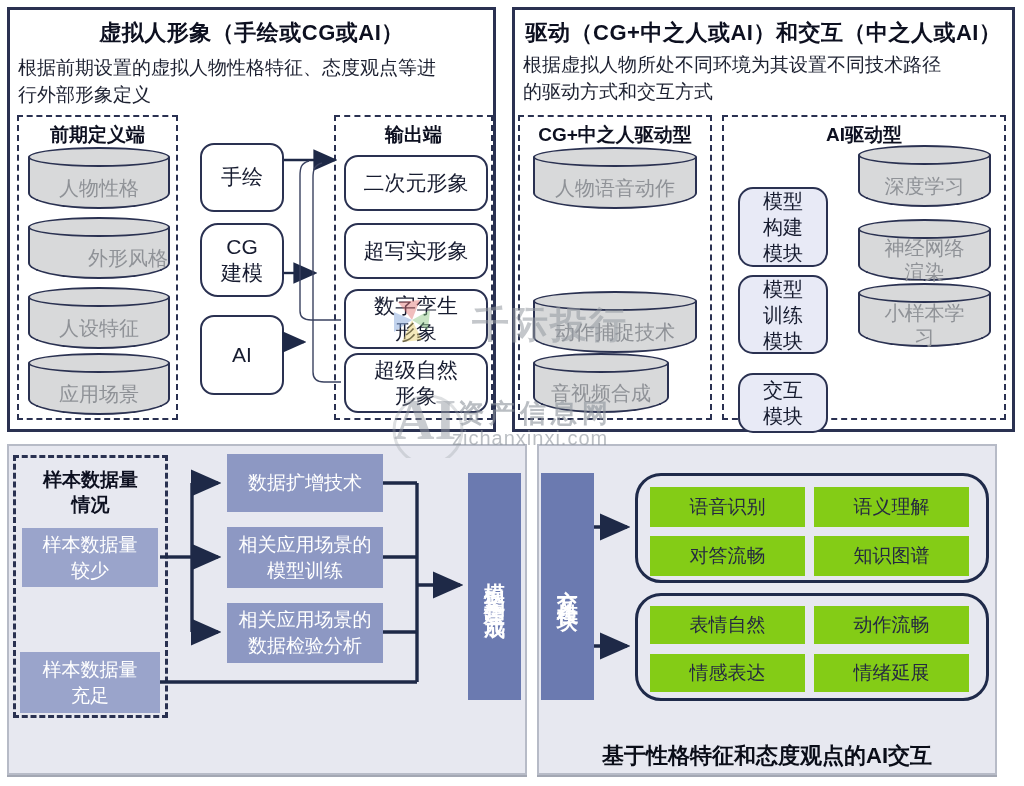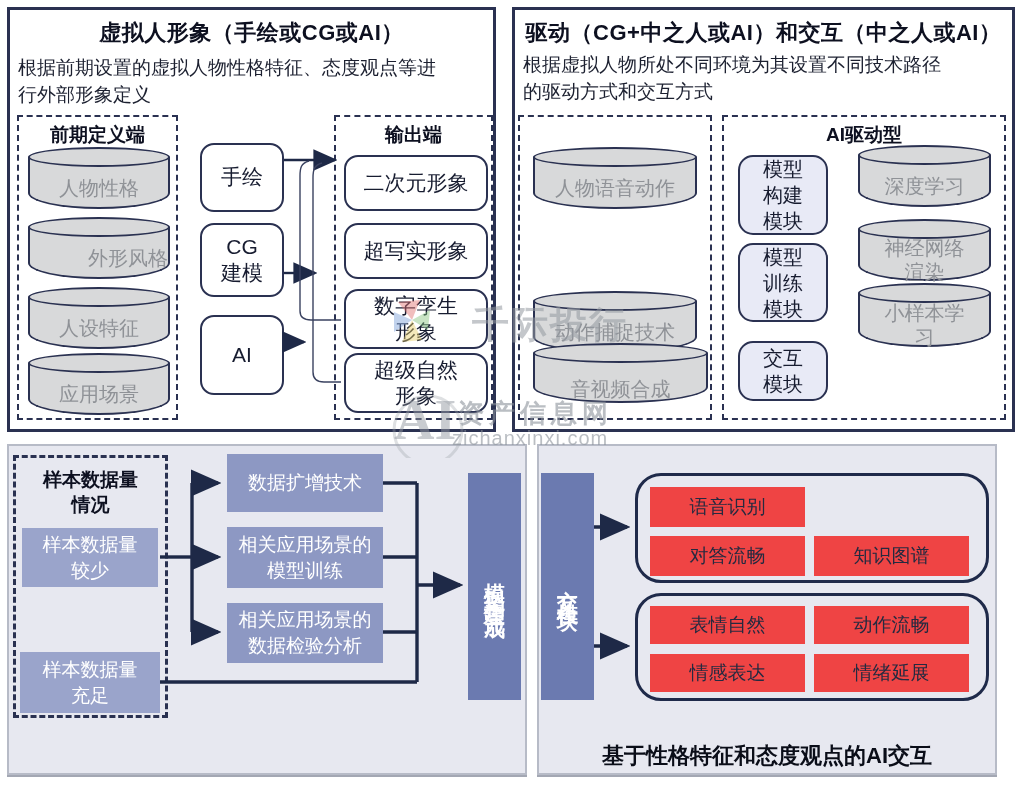--- a/index.html
+++ b/index.html
@@ -15,33 +15,33 @@
   
   .cyl{position:absolute;box-sizing:border-box;background:#d8d9da;border:2px solid #2a3151;border-top:none;
     border-radius:0 0 50% 50% / 0 0 16px 16px;display:flex;align-items:center;justify-content:center;text-align:center;}
   .cyl::before{content:"";position:absolute;left:-2px;right:-2px;top:-10px;height:20px;background:#d8d9da;
     border:2px solid #2a3151;border-radius:50%;box-sizing:border-box;}
   .cyl span{position:relative;z-index:2;font-size:20px;color:#8f9297;line-height:1.2;padding-top:12px;}
   
   .wbox{position:absolute;box-sizing:border-box;background:#ffffff;border:2.5px solid #2a3151;border-radius:14px;
     display:flex;align-items:center;justify-content:center;text-align:center;font-size:21px;color:#171c30;line-height:1.25;}
   .mbox{position:absolute;box-sizing:border-box;background:#e8eaf6;border:2px solid #2a3151;border-radius:15px;
-    display:flex;align-items:center;justify-content:center;text-align:center;font-size:20px;color:#171c30;line-height:1.3;}
+    display:flex;align-items:center;justify-content:center;text-align:center;font-size:20px;color:#171c30;line-height:1.3;margin-top:32px;}
   .overlay{position:absolute;left:0;top:0;pointer-events:none;}
   
   .panel-bottom{position:absolute;box-sizing:border-box;background:#e7e8f0;border:2px solid #b7bbc7;box-shadow:0 2px 0 #a3a7b3;}
   .dashed2{position:absolute;box-sizing:border-box;border:3px dashed #2a3151;}
   .dlabel2{position:absolute;left:0;right:0;top:10px;text-align:center;font-weight:bold;font-size:19px;line-height:1.3;color:#0d1020;}
   .boxlight{position:absolute;box-sizing:border-box;background:#9aa4cb;color:#ffffff;display:flex;align-items:center;justify-content:center;text-align:center;font-size:19px;line-height:1.35;}
   .boxmed{position:absolute;box-sizing:border-box;background:#8d98c3;color:#ffffff;display:flex;align-items:center;justify-content:center;text-align:center;font-size:19px;line-height:1.35;}
   .vbar{position:absolute;box-sizing:border-box;background:#6b7ab0;color:#ffffff;display:flex;align-items:center;justify-content:center;
     writing-mode:vertical-lr;text-orientation:upright;font-size:21px;font-weight:bold;letter-spacing:7px;}
   .caption{position:absolute;left:0;right:0;text-align:center;font-weight:bold;font-size:22px;color:#0a0d18;}
   .rcontainer{position:absolute;box-sizing:border-box;border:3px solid #1f2a4a;border-radius:26px;background:transparent;}
-  .chip{position:absolute;box-sizing:border-box;background:#ef4444;color:#252a40;display:flex;align-items:center;justify-content:center;font-size:19px;}
+  .chip{position:absolute;box-sizing:border-box;background:#84cc16;color:#252a40;display:flex;align-items:center;justify-content:center;font-size:19px;}
   
   .wm{position:absolute;pointer-events:none;z-index:9;}
   .wm-brand{font-size:37px;color:rgba(148,153,161,0.55);letter-spacing:2px;font-weight:bold;}
   .wm-ai{font-family:"Liberation Serif","DejaVu Serif",serif;font-size:56px;color:rgba(148,153,161,0.5);font-weight:bold;}
   .wm-site{font-size:26px;color:rgba(140,146,155,0.6);letter-spacing:5px;font-weight:bold;}
   .wm-url{font-size:20px;color:rgba(140,146,155,0.6);letter-spacing:1px;}
 </style>
 </head>
 <body>
 
@@ -62,21 +62,21 @@
         </div>
       <div class="cyl" style="left:9px;top:180px;width:142px;height:52px;">
           <span>人设特征</span>
         </div>
       <div class="cyl" style="left:9px;top:246px;width:142px;height:52px;">
           <span>应用场景</span>
         </div>
     </div>
 
     <div class="wbox pre" style="left:190px;top:133px;width:84px;height:69px;">手绘</div>
-    <div class="wbox pre" style="left:190px;top:213px;width:84px;height:74px;">CG
+    <div class="wbox pre" style="left:190px;top:213px;width:84px;height:74px;border-radius:18px;">CG
 建模</div>
     <div class="wbox pre" style="left:190px;top:305px;width:84px;height:80px;">AI</div>
 
     <div class="dashed" style="left:324px;top:105px;width:159px;height:305px;">
       <div class="dlabel">输出端</div>
       <div class="wbox pre" style="left:8px;top:38px;width:144px;height:56px;">二次元形象</div>
       <div class="wbox pre" style="left:8px;top:106px;width:144px;height:56px;">超写实形象</div>
       <div class="wbox pre" style="left:8px;top:172px;width:144px;height:60px;">数字孪生
 形象</div>
       <div class="wbox pre" style="left:8px;top:236px;width:144px;height:60px;">超级自然
@@ -100,27 +100,28 @@
       </g>
     </svg>
   </section>
 
   <section class="panel-top" style="left:512px;top:7px;width:503px;height:425px;">
     <div class="ptitle">驱动（CG+中之人或AI）和交互（中之人或AI）</div>
     <div class="pdesc pre" style="left:8px;top:42px;width:482px;">根据虚拟人物所处不同环境为其设置不同技术路径
 的驱动方式和交互方式</div>
 
     <div class="dashed" style="left:3px;top:105px;width:194px;height:305px;">
+      <div class="dlabel">CG+中之人驱动型</div>
       <div class="cyl" style="left:13px;top:40px;width:164px;height:52px;">
           <span>人物语音动作</span>
         </div>
       <div class="cyl" style="left:13px;top:184px;width:164px;height:52px;">
           <span>动作捕捉技术</span>
         </div>
-      <div class="cyl" style="left:13px;top:236px;width:175px;height:50px;align-items:flex-end;">
+      <div class="cyl" style="left:13px;top:246px;width:136px;height:50px;">
           <span>音视频合成</span>
         </div>
     </div>
 
     <div class="dashed" style="left:207px;top:105px;width:284px;height:305px;">
       <div class="dlabel">AI驱动型</div>
       <div class="mbox pre" style="left:14px;top:38px;width:90px;height:80px;">模型
 构建
 模块</div>
       <div class="mbox pre" style="left:14px;top:126px;width:90px;height:79px;">模型
@@ -177,20 +178,21 @@
       </g>
     </svg>
 
   </section>
 
   <section class="panel-bottom" style="left:537px;top:444px;width:460px;height:331px;">
     <div class="vbar" style="left:2px;top:27px;width:53px;height:227px;">交互模块</div>
 
     <div class="rcontainer" style="left:96px;top:27px;width:354px;height:110px;">
       <div class="chip" style="left:12px;top:11px;width:155px;height:40px;">语音识别</div>
+      <div class="chip" style="left:176px;top:11px;width:155px;height:40px;">语义理解</div>
       <div class="chip" style="left:176px;top:60px;width:155px;height:40px;">知识图谱</div>
       <div class="chip" style="left:12px;top:60px;width:155px;height:40px;">对答流畅</div>
     </div>
 
     <div class="rcontainer" style="left:96px;top:147px;width:354px;height:108px;">
       <div class="chip" style="left:12px;top:10px;width:155px;height:38px;">表情自然</div>
       <div class="chip" style="left:176px;top:10px;width:155px;height:38px;">动作流畅</div>
       <div class="chip" style="left:12px;top:58px;width:155px;height:38px;">情感表达</div>
       <div class="chip" style="left:176px;top:58px;width:155px;height:38px;">情绪延展</div>
     </div>

